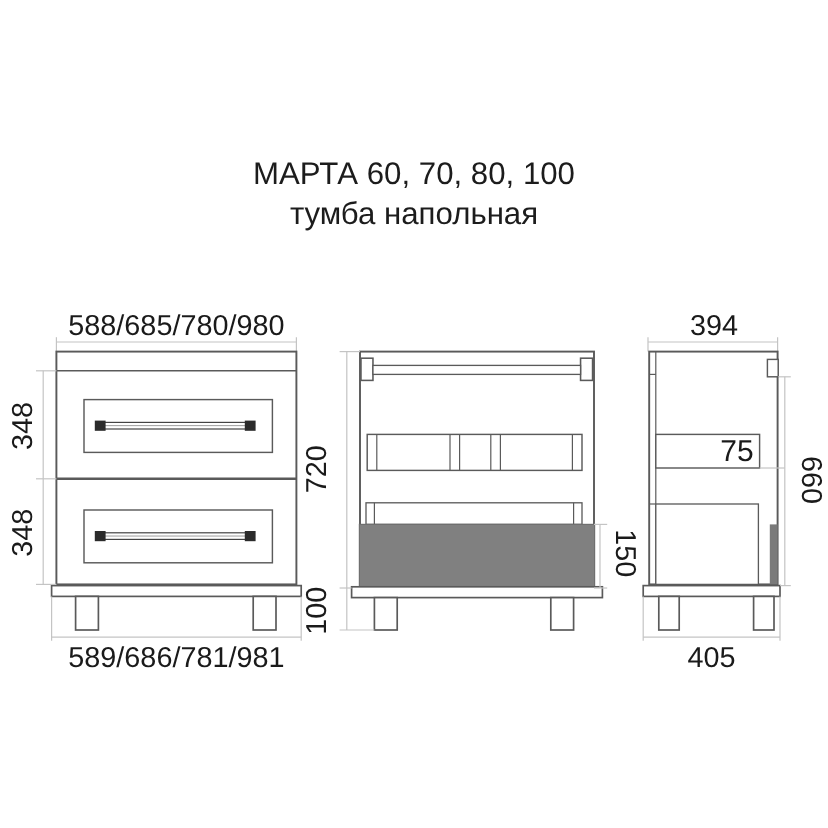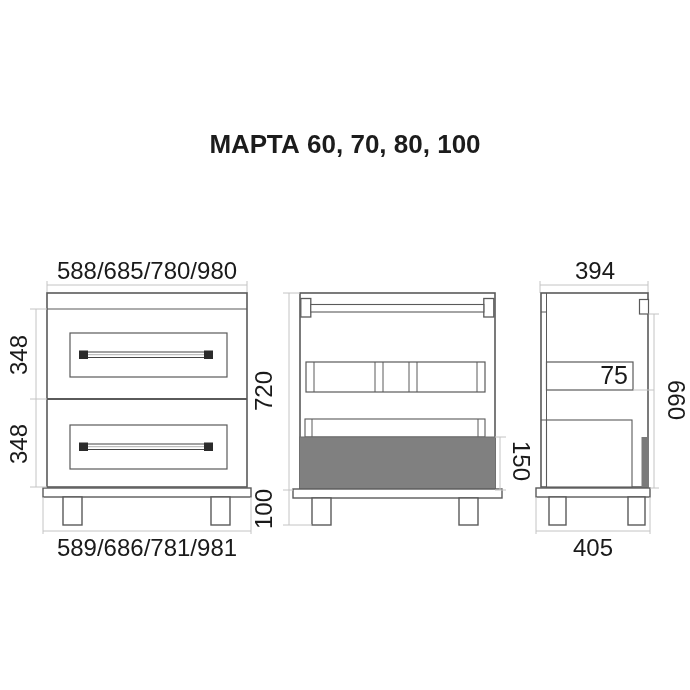--- a/index.html
+++ b/index.html
@@ -4,35 +4,36 @@
 <style>
   html,body { margin:0; padding:0; background:#ffffff; }
   .page {
     position:relative; width:690px; height:690px; background:#ffffff;
     font-family:"Liberation Sans", sans-serif; overflow:hidden;
   }
   .title {
     position:absolute; top:127px; left:0; width:100%;
     text-align:center; color:#1c1c1c;
   }
-  .title div { font-size:26px; line-height:34px;font-weight:bold; }
+  .title div { font-size:26px; line-height:34px; }
   .drawing { position:absolute; left:0; top:0; }
   svg text {
     font-family:"Liberation Sans", sans-serif;
     fill:#1a1a1a; font-size:24px;
   }
   svg .small-dim { font-size:25px; }
 </style>
 </head>
 <body>
 
 <div class="page">
 
   <div class="title">
     <div>МАРТА 60, 70, 80, 100</div>
+    <div>тумба напольная</div>
   </div>
 
   <svg class="drawing" width="690" height="690" viewBox="0 0 690 690">
 
     <g>
 
       <line x1="47" y1="281" x2="47" y2="293" stroke="#c4c4c4" stroke-width="1"></line>
       <line x1="247" y1="281" x2="247" y2="293" stroke="#c4c4c4" stroke-width="1"></line>
       <line x1="47" y1="285" x2="247" y2="285" stroke="#c4c4c4" stroke-width="1"></line>
       <text x="147" y="279" text-anchor="middle">588/685/780/980</text>

